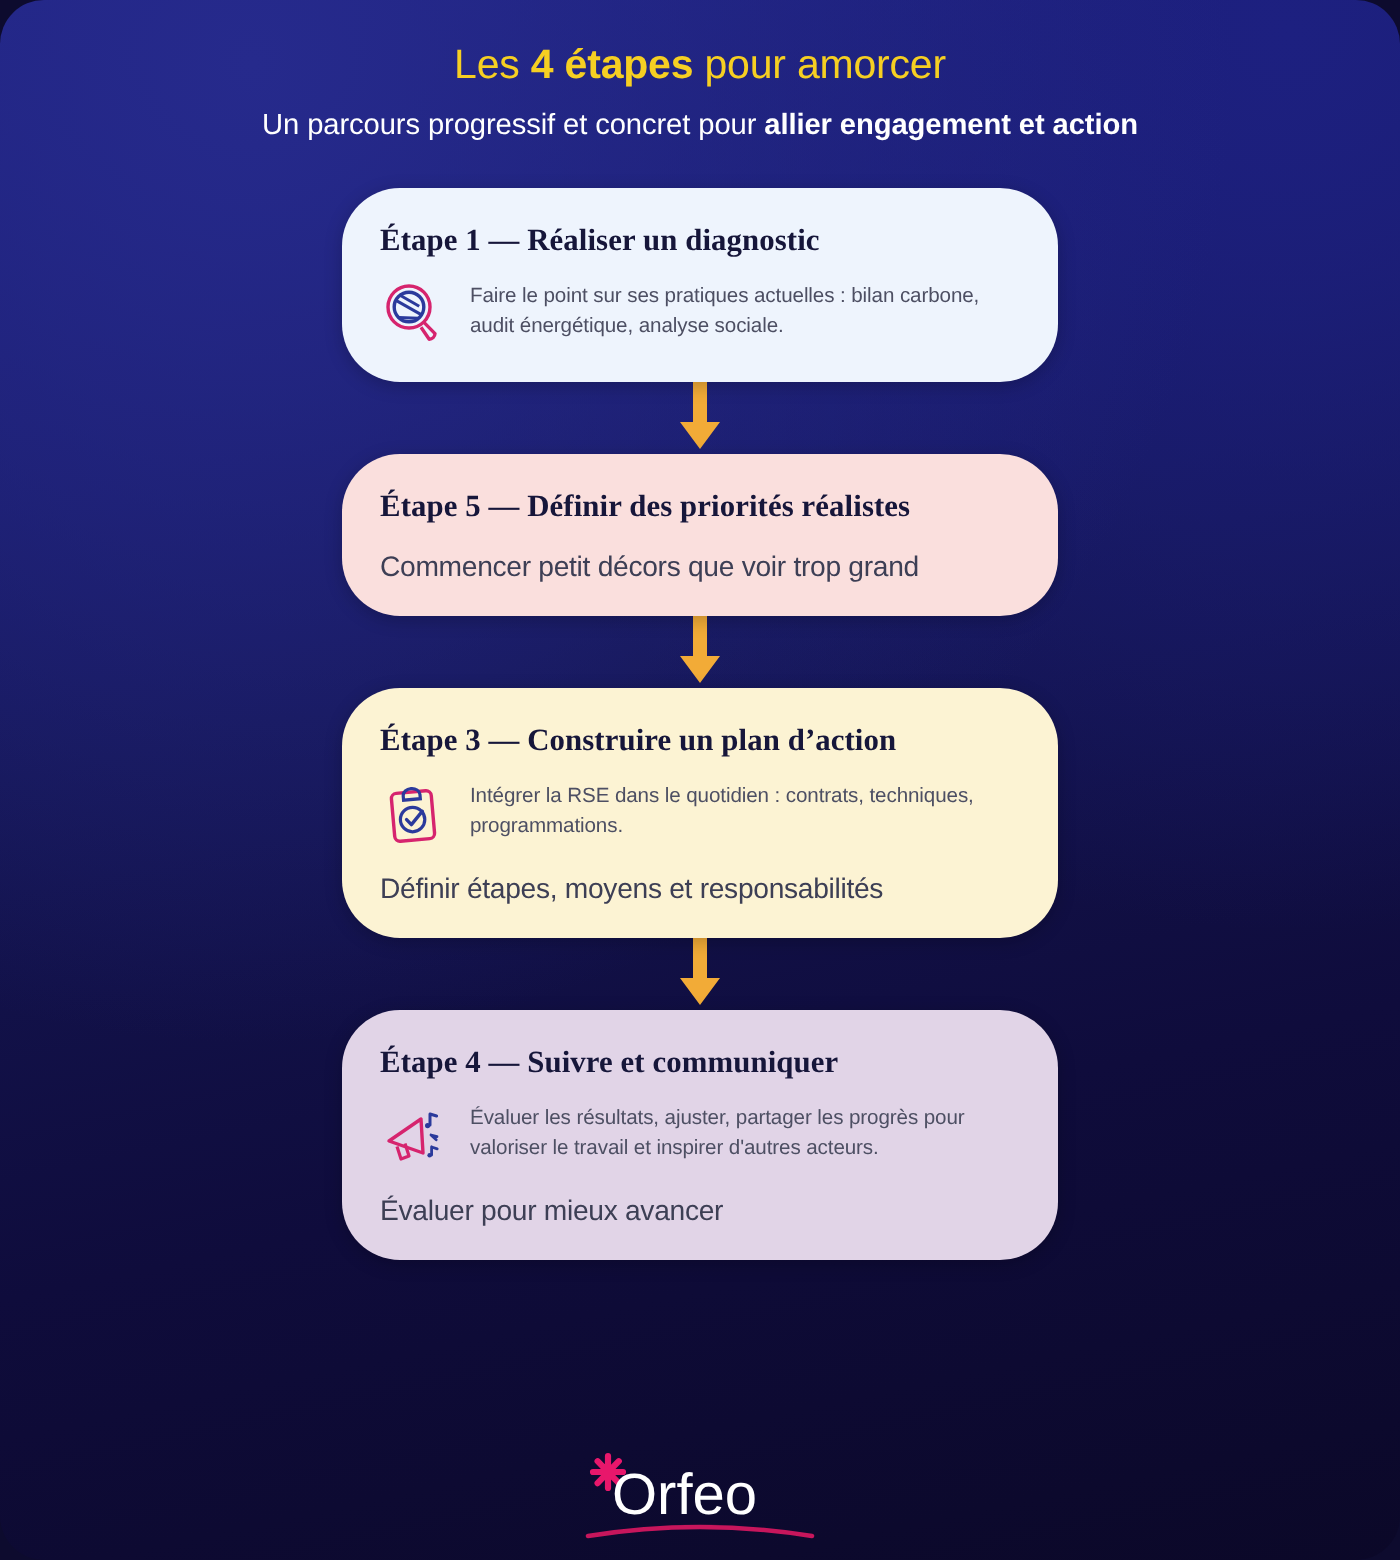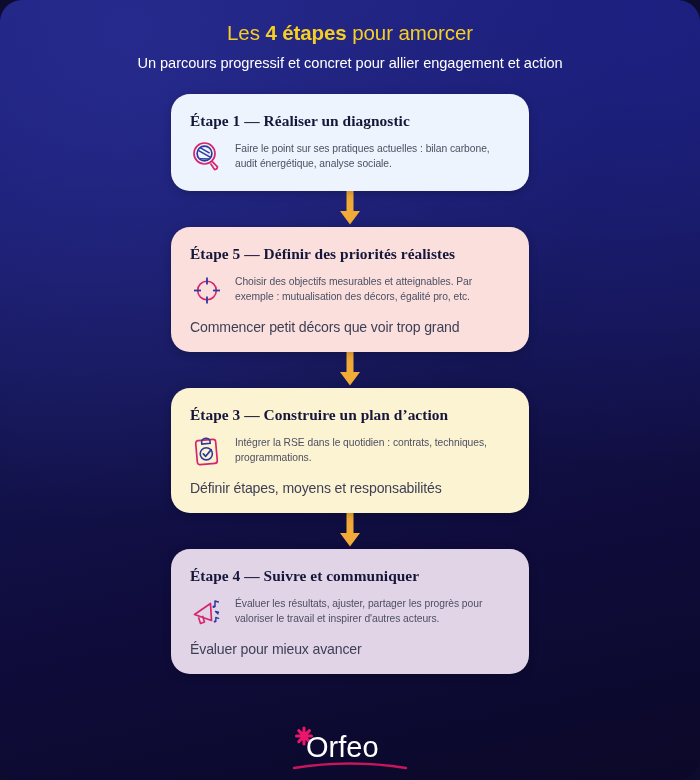--- a/index.html
+++ b/index.html
@@ -30,31 +30,31 @@
     letter-spacing:-0.1px;
   }
   .title b { font-weight:700; }
   .subtitle {
     margin-top:9px;
     font-size:14.6px;
     color:#ffffff;
     font-weight:400;
     letter-spacing:-0.05px;
   }
-  .subtitle b { font-weight:400; }
+  .subtitle b { font-weight:700; }
 
   
   .flow {
     position:relative;
     margin:23px auto 0;
     width:358px;
   }
   .card {
     position:relative;
-    border-radius:19px;
+    border-radius:29px;
     padding:18px 19px 17px;
     box-shadow:0 2px 9px rgba(0,0,0,0.22);
   }
   .card-title {
     font-family:"Liberation Serif", serif;
     font-weight:700;
     font-size:15.4px;
     color:#16163a;
     letter-spacing:0.05px;
     margin-bottom:9px;
@@ -130,32 +130,20 @@
     </div>
 
     <div class="connector">
       <svg width="26" height="36" viewBox="0 0 26 36">
         <path d="M9.5 0 h7 v20 h6.5 L13 33.5 L3 20 h6.5 z" fill="#f2ab37"></path>
       </svg>
     </div>
 
     <div class="card c2">
       <div class="card-title">Étape 5 — Définir des priorités réalistes</div>
-      <div class="card-body">
-        <span class="icon-wrap">
-          <svg viewBox="0 0 34 34">
-            <circle cx="17" cy="17.5" r="9.3" fill="none" stroke="#d6246e" stroke-width="1.6"></circle>
-            <line x1="17" y1="4.5" x2="17" y2="11.5" stroke="#2b3a9c" stroke-width="1.8"></line>
-            <line x1="17" y1="23.5" x2="17" y2="30.5" stroke="#2b3a9c" stroke-width="1.8"></line>
-            <line x1="4" y1="17.5" x2="11" y2="17.5" stroke="#2b3a9c" stroke-width="1.8"></line>
-            <line x1="23" y1="17.5" x2="30" y2="17.5" stroke="#2b3a9c" stroke-width="1.8"></line>
-          </svg>
-        </span>
-        <div class="card-desc">Choisir des objectifs mesurables et atteignables. Par exemple : mutualisation des décors, égalité pro, etc.</div>
-      </div>
       <div class="card-outcome">Commencer petit décors que voir trop grand</div>
     </div>
 
     <div class="connector">
       <svg width="26" height="36" viewBox="0 0 26 36">
         <path d="M9.5 0 h7 v20 h6.5 L13 33.5 L3 20 h6.5 z" fill="#f2ab37"></path>
       </svg>
     </div>
 
     <div class="card c3">

